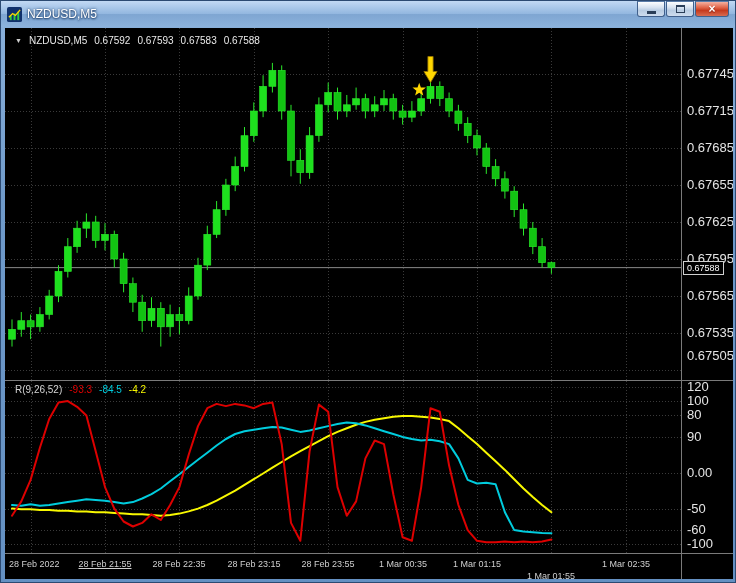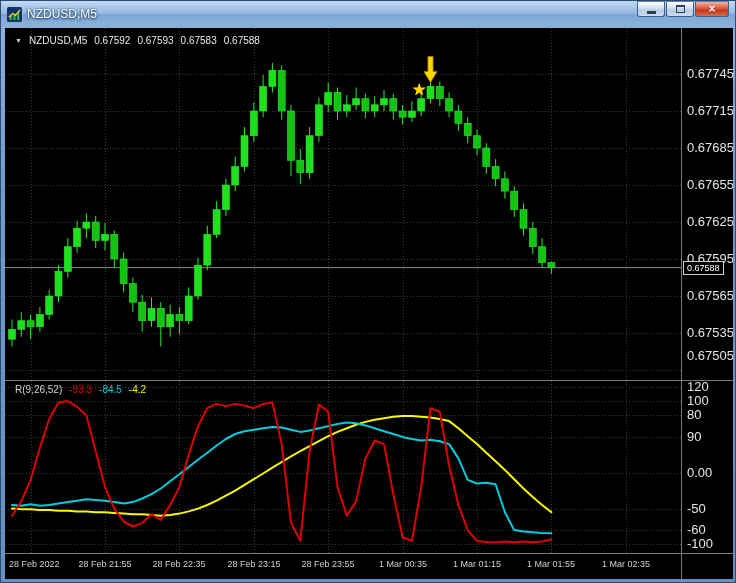--- a/index.html
+++ b/index.html
@@ -267,24 +267,24 @@
           <div class="axis-label" style="top: 87px;">0.00</div>
           <div class="axis-label" style="top: 123px;">-50</div>
           <div class="axis-label" style="top: 144px;">-60</div>
           <div class="axis-label" style="top: 158px;">-100</div>
         </div>
     </div>
 
     <div class="h-sep" style="top:525px"></div>
     <div class="time-axis" id="time-axis">
         <div class="time-label first" style="left: 4px;">28 Feb 2022</div>
-        <div class="time-label" style="left: 100px;">28 Feb 21:55</div>
+        <div class="time-label" style="left: 100px; text-decoration: underline;">28 Feb 21:55</div>
         <div class="time-label" style="left: 174px;">28 Feb 22:35</div>
         <div class="time-label" style="left: 249px;">28 Feb 23:15</div>
         <div class="time-label" style="left: 323px;">28 Feb 23:55</div>
         <div class="time-label" style="left: 398px;">1 Mar 00:35</div>
         <div class="time-label" style="left: 472px;">1 Mar 01:15</div>
-        <div class="time-label" style="left: 546px;">1 Mar 01:55</div>
+        <div class="time-label" style="left: 546px; margin-top: 12px;">1 Mar 01:55</div>
         <div class="time-label" style="left: 621px;">1 Mar 02:35</div>
       </div>
     <div class="v-sep"></div>
   </div>
 </div>
 
 </body></html>

